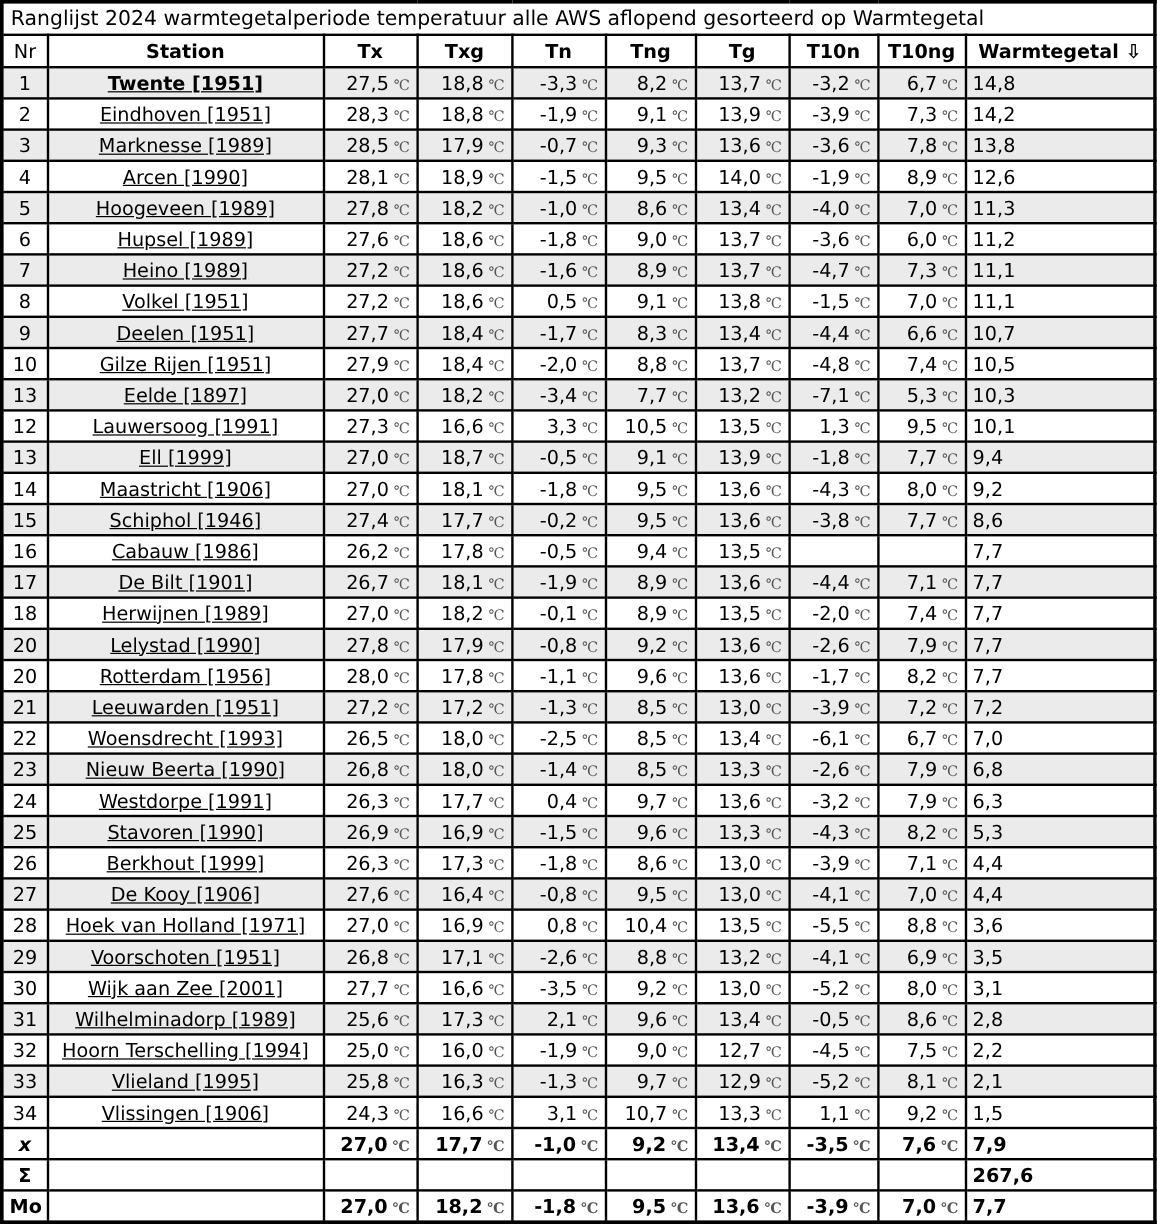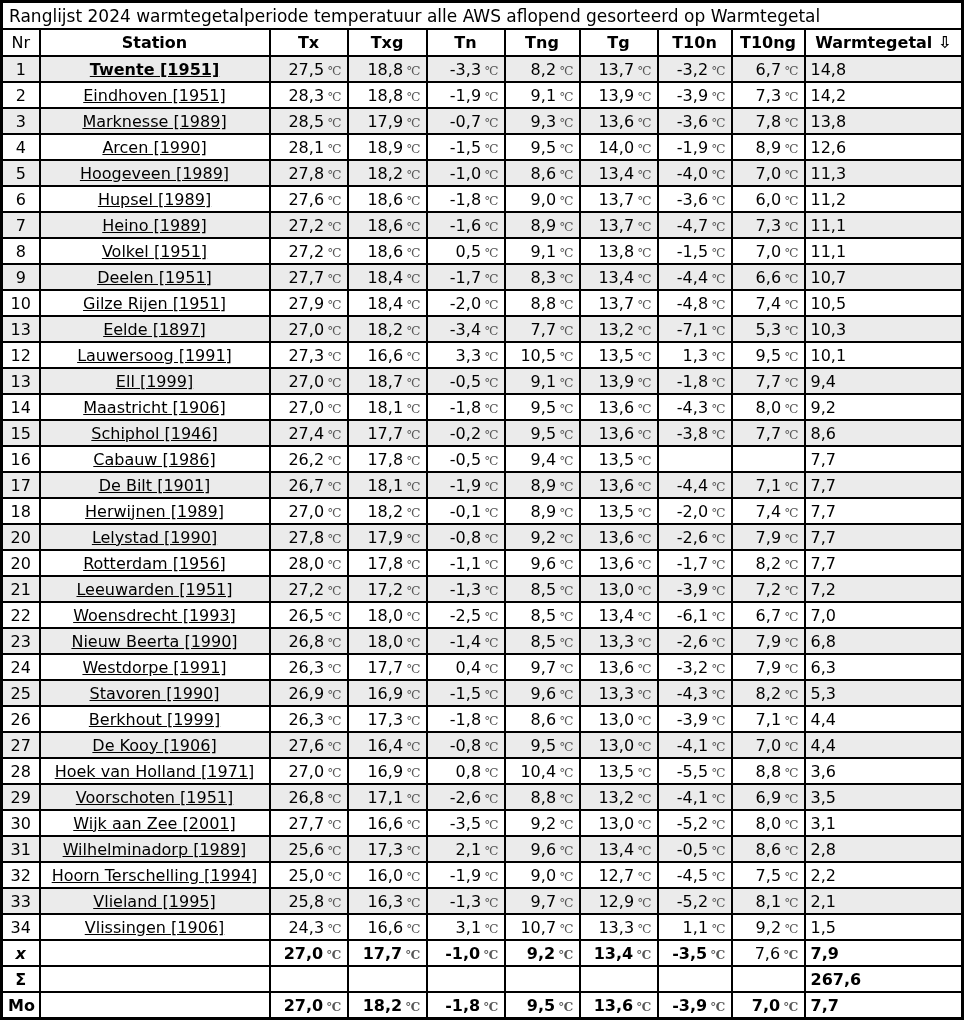--- a/index.html
+++ b/index.html
@@ -511,21 +511,21 @@
         </tr>
         <tr class="summary">
           <td class="sum-label it">x</td>
           <td class="station"></td>
           <td class="num b"><span style="font-weight: bold;">27,0</span><span class="unit">℃</span></td>
           <td class="num b"><span style="font-weight: bold;">17,7</span><span class="unit">℃</span></td>
           <td class="num b"><span style="font-weight: bold;">-1,0</span><span class="unit">℃</span></td>
           <td class="num b"><span style="font-weight: bold;">9,2</span><span class="unit">℃</span></td>
           <td class="num b"><span style="font-weight: bold;">13,4</span><span class="unit">℃</span></td>
           <td class="num b"><span style="font-weight: bold;">-3,5</span><span class="unit">℃</span></td>
-          <td class="num b"><span style="font-weight: normal;">7,6</span><span class="unit">℃</span></td>
+          <td class="num b"><span style="font-weight: bold;">7,6</span><span class="unit">℃</span></td>
           <td class="wg b">7,9</td>
         </tr>
         <tr class="summary">
           <td class="sum-label">Σ</td>
           <td class="station"></td>
           <td class="num b"></td>
           <td class="num b"></td>
           <td class="num b"></td>
           <td class="num b"></td>
           <td class="num b"></td>

